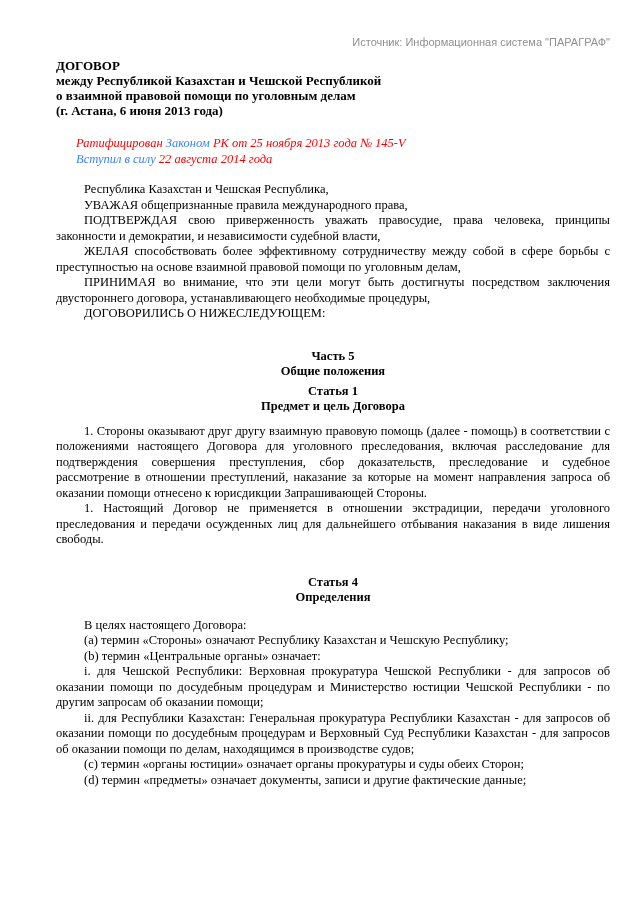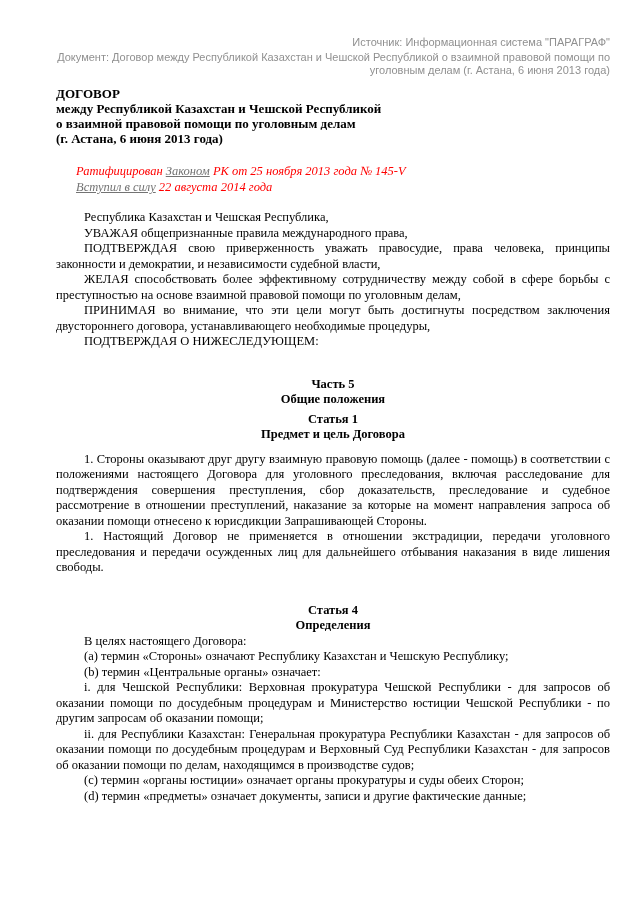--- a/index.html
+++ b/index.html
@@ -32,50 +32,48 @@
     line-height: 15px;
   }
   .ratification {
     margin-top: 17px;
     padding-left: 20px;
     color: #ff0000;
     font-style: italic;
     line-height: 16px;
   }
   .doc-link {
-    color: #737373;
-    text-decoration: underline;
+    color: #3b82f6;
     font-style: italic;
     cursor: pointer;
   }
   .bodytext p {
     margin: 0;
     text-align: justify;
     text-indent: 28px;
     line-height: 15.5px;
   }
   .preamble { margin-top: 15px; }
   .heading {
     text-align: center;
     font-weight: bold;
     line-height: 15.5px;
   }
   .part-heading { margin-top: 27px; }
   .article-heading { margin-top: 4px; }
   .article-body { margin-top: 9px; }
-  .article2-body { }
+  .article2-body { margin-top: 12px; }
 </style>
 </head>
 <body>
 
 <div class="page">
 
   <div class="doc-header">
     <div class="src">Источник: Информационная система "ПАРАГРАФ"</div>
-    <div class="doc">Документ: Договор между Республикой Казахстан и Чешской Республикой о взаимной правовой помощи по уголовным делам (г. Астана, 6 июня 2013 года)</div>
   </div>
 
   <div class="title">
     <div>ДОГОВОР</div>
     <div>между Республикой Казахстан и Чешской Республикой</div>
     <div>о взаимной правовой помощи по уголовным делам</div>
     <div>(г. Астана, 6 июня 2013 года)</div>
   </div>
 
   <div class="ratification">
@@ -84,21 +82,21 @@
   </div>
 
   <div class="bodytext">
 
     <div class="preamble">
       <p>Республика Казахстан и Чешская Республика,</p>
       <p>УВАЖАЯ общепризнанные правила международного права,</p>
       <p>ПОДТВЕРЖДАЯ свою приверженность уважать правосудие, права человека, принципы законности и демократии, и независимости судебной власти,</p>
       <p>ЖЕЛАЯ способствовать более эффективному сотрудничеству между собой в сфере борьбы с преступностью на основе взаимной правовой помощи по уголовным делам,</p>
       <p>ПРИНИМАЯ во внимание, что эти цели могут быть достигнуты посредством заключения двустороннего договора, устанавливающего необходимые процедуры,</p>
-      <p>ПОДТВЕРЖДАЯ О НИЖЕСЛЕДУЮЩЕМ:</p>
+      <p>ДОГОВОРИЛИСЬ О НИЖЕСЛЕДУЮЩЕМ:</p>
     </div>
 
     <div class="heading part-heading">
       <div>Часть 5</div>
       <div>Общие положения</div>
     </div>
 
     <div class="heading article-heading">
       <div>Статья 1</div>
       <div>Предмет и цель Договора</div>

